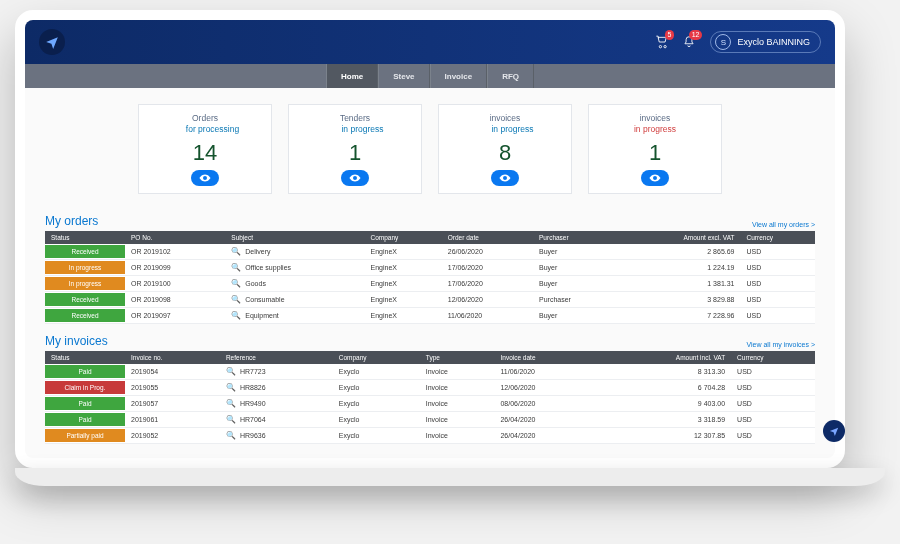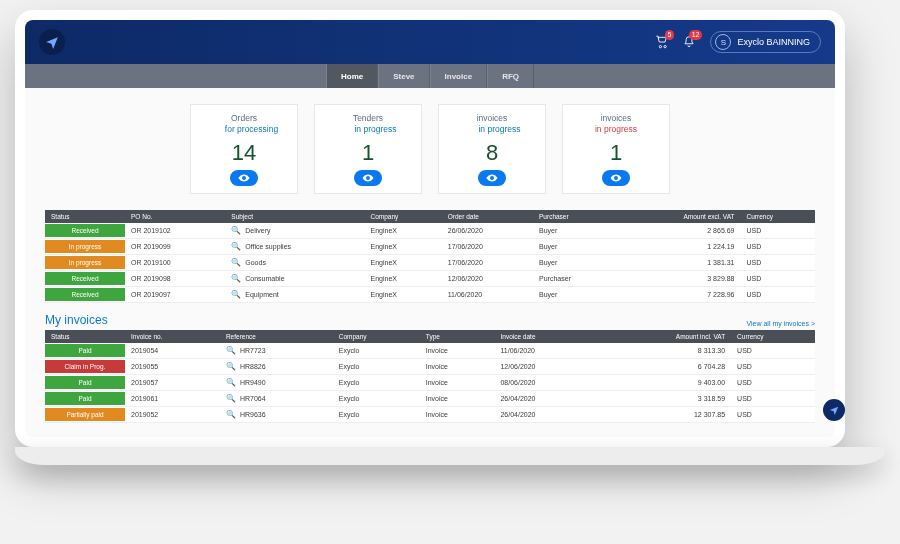--- a/index.html
+++ b/index.html
@@ -67,21 +67,21 @@
     display:flex; align-items:center; border-left:1px solid #7b828c; border-right:1px solid #5a6068;
     cursor:pointer;
     font-weight:bold;
   }
   .nav-item.active { background:#525861; color:#fff; }
   .stats-row {
     display:flex; gap:16px; justify-content:center;
     padding:16px 20px;
   }
   .stat-card {
-    background:#fff; width:108px; height:90px;
+    background:#fff; width:134px; height:90px;
     border:1px solid #e3e6eb;
     display:flex; flex-direction:column; align-items:center;
     padding:8px 18px 6px;
   }
   .stat-title { font-size:8.5px; color:#5a6b85; text-align:center; line-height:1.25; }
   .stat-title .line2 { color:#0a78b4; display:block;margin-left:15px; }
   .stat-title .dispute { color:#d14040; display:block; }
   .stat-value { font-size:22px; color:#14532d; margin:6px 0 4px; font-weight:300; }
   .eye-btn {
     width:28px;height:16px;border-radius:8px;background:#0a78f0;
@@ -204,20 +204,24 @@
             <div class="eye-btn">
               <svg viewBox="0 0 24 14">
                 <path d="M12 0C5 0 1 7 1 7s4 7 11 7 11-7 11-7-4-7-11-7zm0 11a4 4 0 110-8 4 4 0 010 8z"></path>
               </svg>
             </div>
           </div>
         </div>
 
     <div class="content">
 
+      <div class="section-head">
+        <div class="section-title">My orders</div>
+        <div class="view-all">View all my orders &gt;</div>
+      </div>
       <table>
         <thead>
               <tr id="orders-head">
                 <th>Status</th>
                 <th>PO No.</th>
                 <th>Subject</th>
                 <th>Company</th>
                 <th>Order date</th>
                 <th>Purchaser</th>
                 <th class="ar">Amount excl. VAT</th>

